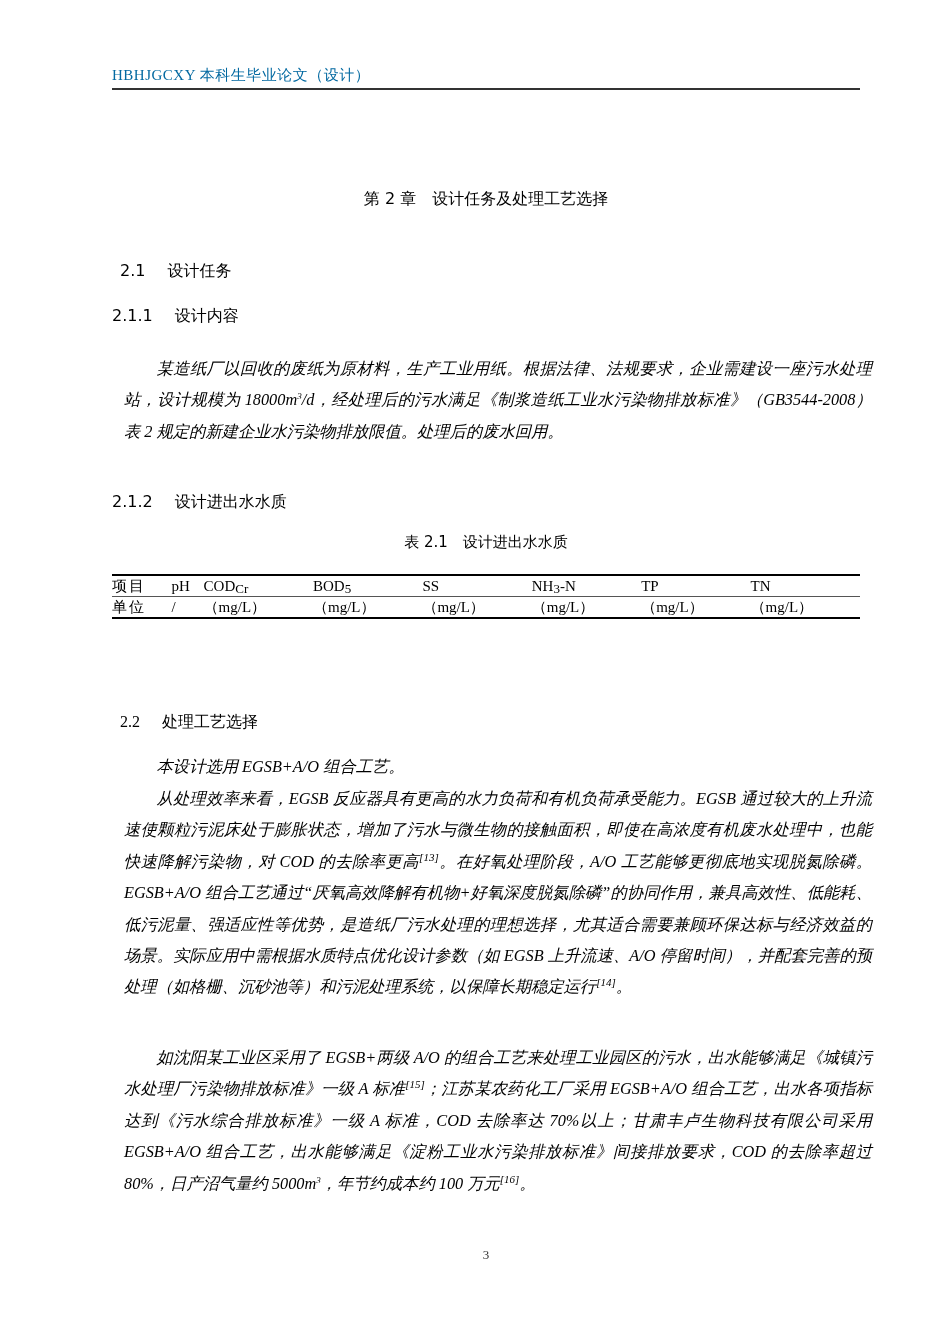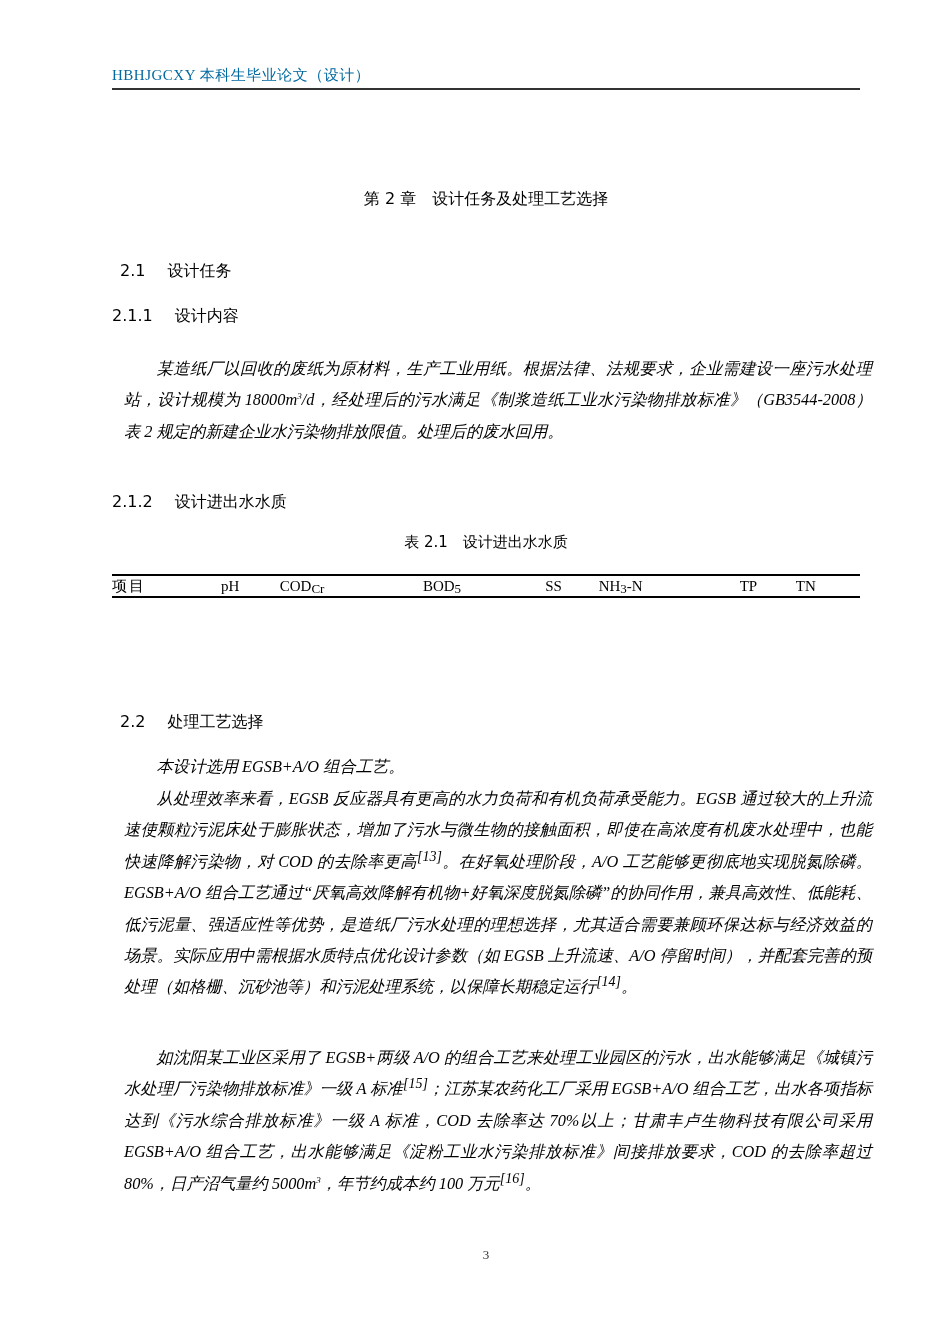--- a/index.html
+++ b/index.html
@@ -18,21 +18,21 @@
     text-align: center; font-size: 16px; font-weight: normal; margin: 0;
   }
   .h2 { position: absolute; left: 112px; font-size: 16px; margin: 8px; font-weight: normal; }
   .h3 { position: absolute; left: 112px; font-size: 16px; margin: 0; font-weight: normal; }
   .num { display: inline-block; margin-right: 22px; }
 
   .para {
     position: absolute; left: 112px; width: 748px; margin: 12px;
     font-size: 16.3px; line-height: 31.4px; text-indent: 2em; text-align: justify; font-style: italic;
   }
-  .para sup { font-size: 14px; line-height: 0; vertical-align: 6px; }
+  .para sup { font-size: 11px; line-height: 0; vertical-align: 6px; }
   .para .sup-unit { font-size: 9px; line-height: 0; vertical-align: 6px; }
 
   .table-caption { position: absolute; left: 112px; top: 533px; width: 748px; text-align: center; font-size: 15px; }
   .table-wrap { position: absolute; left: 112px; top: 574px; width: 748px; }
   table.data {
     width: 748px; border-collapse: collapse; font-size: 15px; line-height: 20px;
     border-top: 2px solid #000; border-bottom: 2px solid #000;
   }
   table.data td { padding: 0; height: 20px; }
   table.data tr.head td { border-bottom: 1px solid #555; height: 19px; }
@@ -70,25 +70,35 @@
         <tr class="head">
       <td class="first"><span>项目</span></td>
       <td><span>pH</span></td>
       <td><span>COD</span><sub>Cr</sub></td>
       <td><span>BOD</span><sub>5</sub></td>
       <td><span>SS</span></td>
       <td><span>NH</span><sub>3</sub><span>-N</span></td>
       <td><span>TP</span></td>
       <td><span>TN</span></td>
     </tr>
+    <tr>
+      <td class="first">单位</td>
+      <td>/</td>
+      <td>（mg/L）</td>
+      <td>（mg/L）</td>
+      <td>（mg/L）</td>
+      <td>（mg/L）</td>
+      <td>（mg/L）</td>
+      <td>（mg/L）</td>
+    </tr>
   </tbody>
     </table>
 </div>
 
-<h2 class="h2 sans" style="top:704px;">
+<h2 class="h2 sans" style="top:704px;font-family:Liberation Serif, serif;">
   <span class="num">2.2</span><span>处理工艺选择</span>
 </h2>
 
 <p class="para serif" style="top:739px;">本设计选用 EGSB+A/O 组合工艺。</p>
 
 <p class="para serif" style="top:771px;"><span>从处理效率来看，EGSB 反应器具有更高的水力负荷和有机负荷承受能力。EGSB 通过较大的上升流速使颗粒污泥床处于膨胀状态，增加了污水与微生物的接触面积，即使在高浓度有机废水处理中，也能快速降解污染物，对 COD 的去除率更高</span><sup>[13]</sup><span>。在好氧处理阶段，A/O 工艺能够更彻底地实现脱氮除磷。EGSB+A/O 组合工艺通过“厌氧高效降解有机物+好氧深度脱氮除磷”的协同作用，兼具高效性、低能耗、低污泥量、强适应性等优势，是造纸厂污水处理的理想选择，尤其适合需要兼顾环保达标与经济效益的场景。实际应用中需根据水质特点优化设计参数（如 EGSB 上升流速、A/O 停留时间），并配套完善的预处理（如格栅、沉砂池等）和污泥处理系统，以保障长期稳定运行</span><sup>[14]</sup><span>。</span></p>
 
 <p class="para serif" style="top:1030px;"><span>如沈阳某工业区采用了 EGSB+两级 A/O 的组合工艺来处理工业园区的污水，出水能够满足《城镇污水处理厂污染物排放标准》一级 A 标准</span><sup>[15]</sup><span>；江苏某农药化工厂采用 EGSB+A/O 组合工艺，出水各项指标达到《污水综合排放标准》一级 A 标准，COD 去除率达 70%以上；甘肃丰卢生物科技有限公司采用 EGSB+A/O 组合工艺，出水能够满足《淀粉工业水污染排放标准》间接排放要求，COD 的去除率超过 80%，日产沼气量约 5000m</span><span class="sup-unit">3</span><span>，年节约成本约 100 万元</span><sup>[16]</sup><span>。</span></p>
 
 <div class="page-number serif">3</div>

